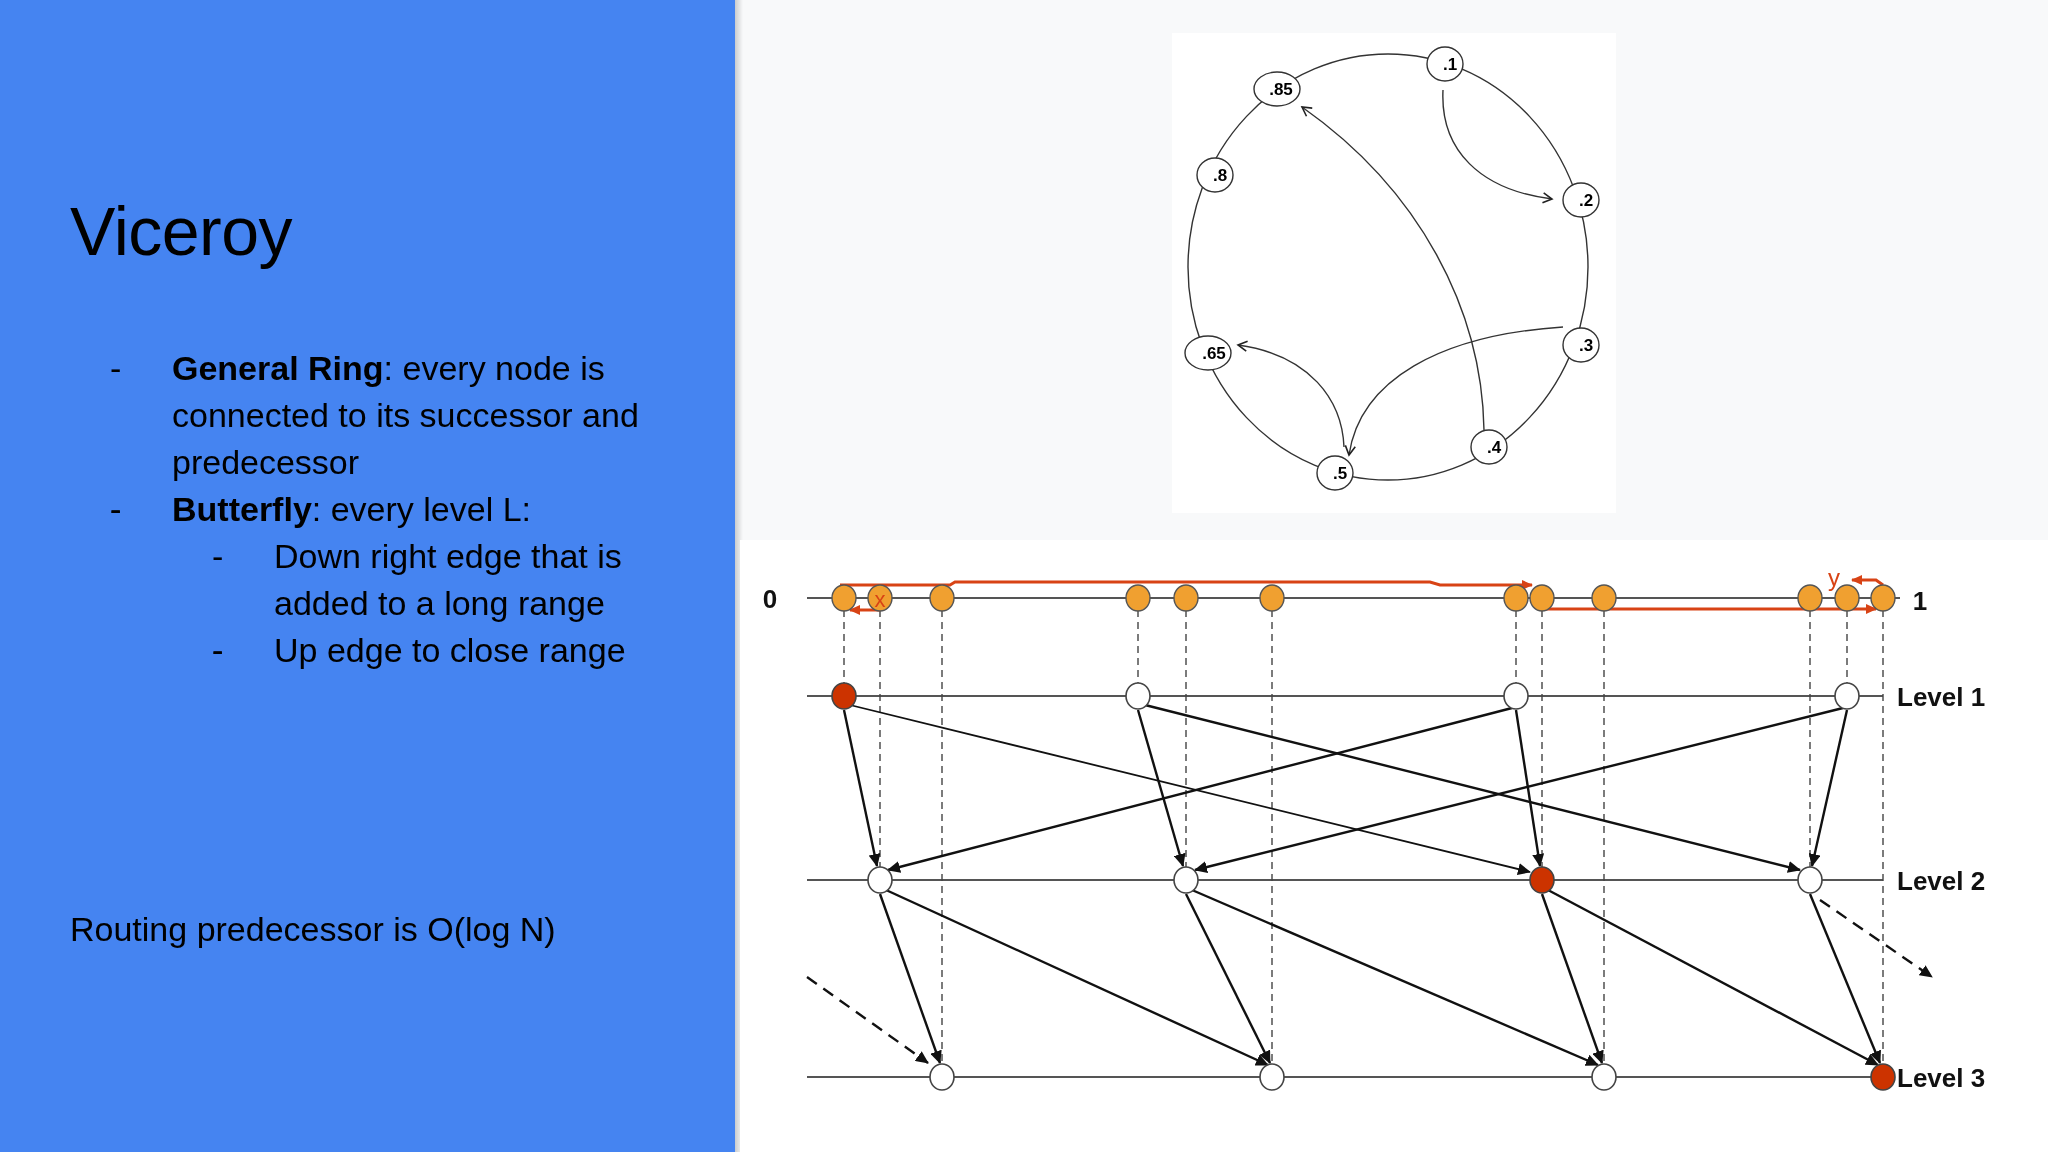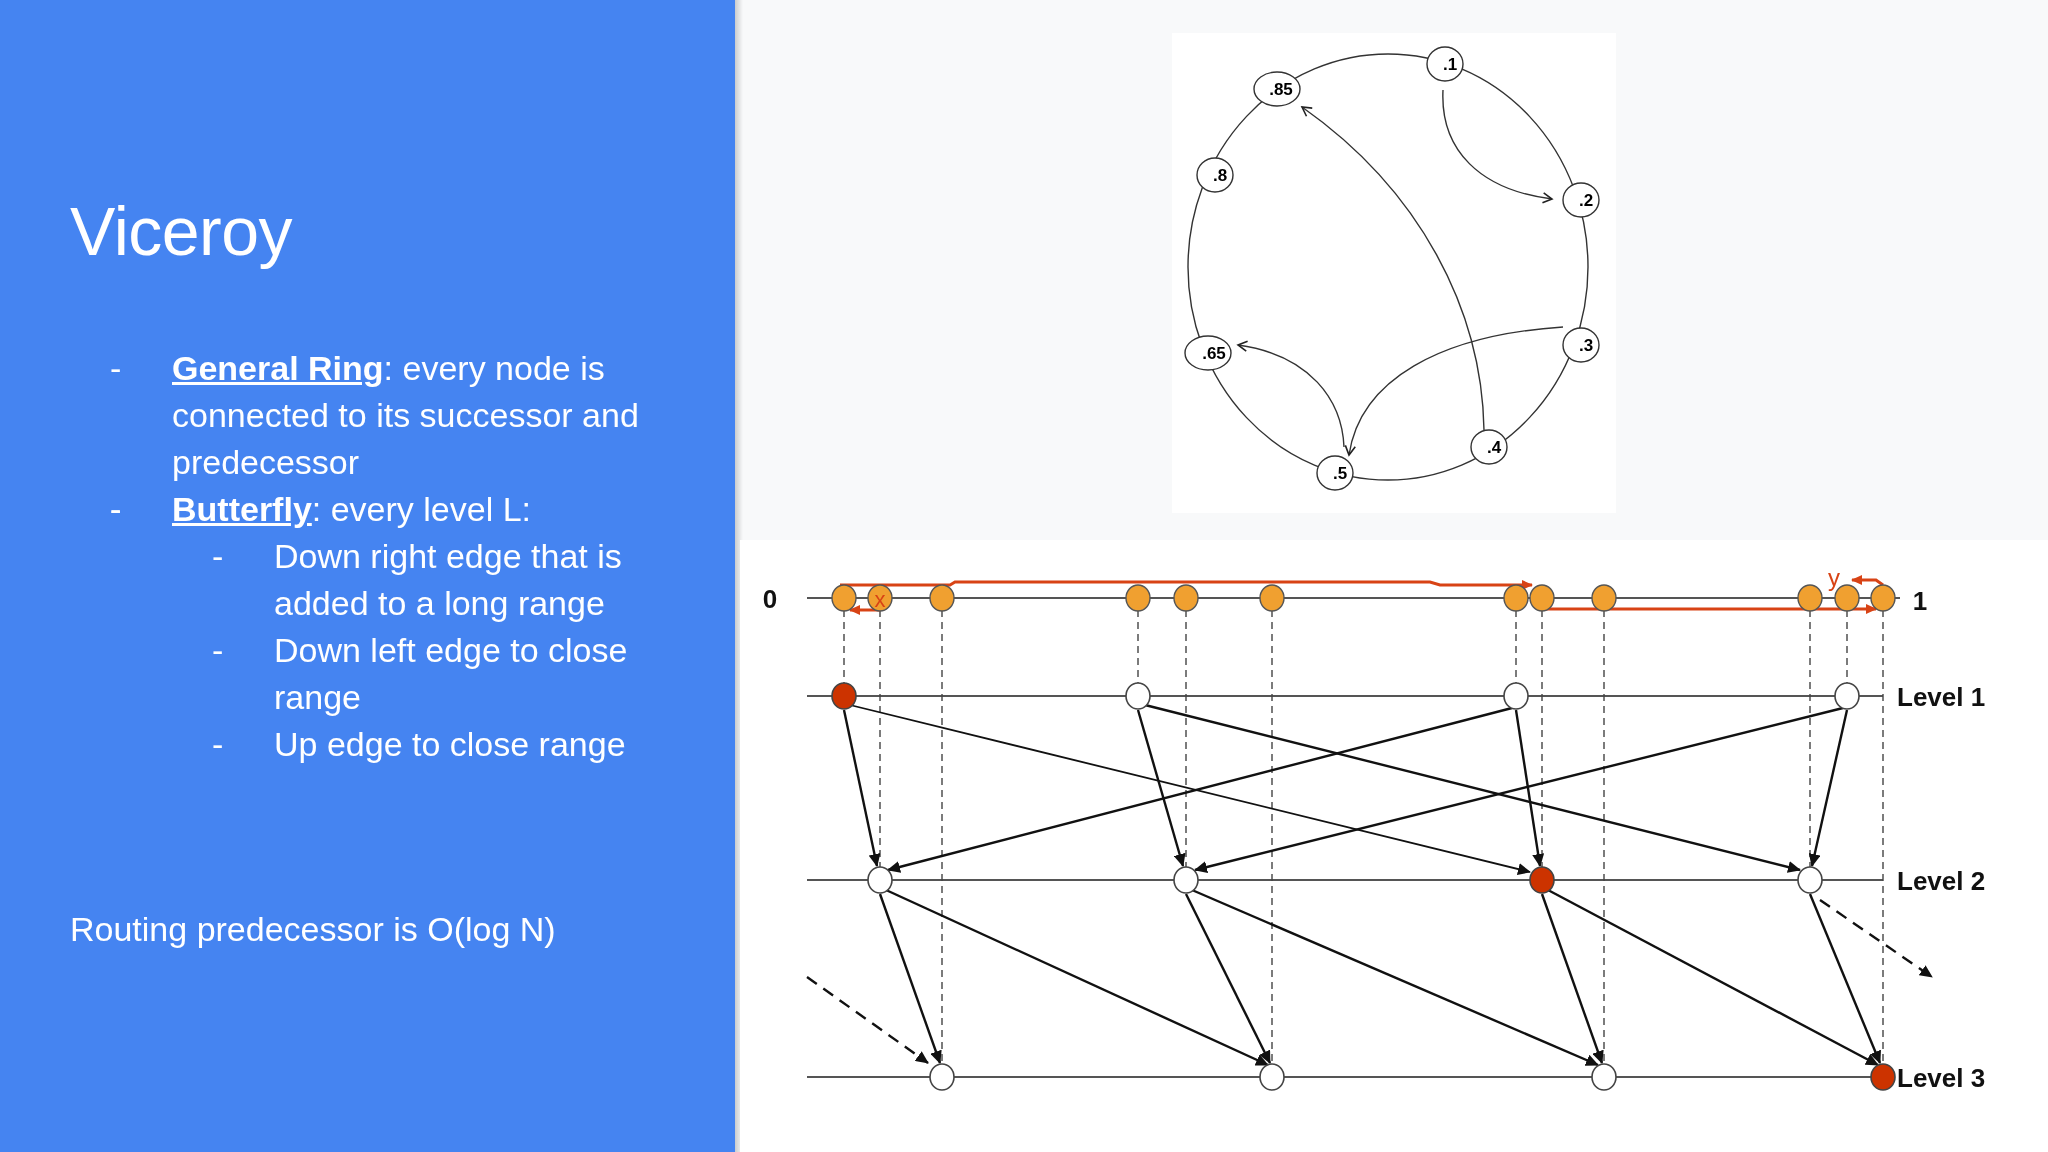--- a/index.html
+++ b/index.html
@@ -3,41 +3,41 @@
 <meta charset="utf-8">
 <style>
   html, body { margin: 0; padding: 0; }
   body {
     width: 2048px; height: 1152px; overflow: hidden; position: relative;
     background: #f8f9fa;
     font-family: "Liberation Sans", "DejaVu Sans", sans-serif;
   }
   .left-panel {
     position: absolute; left: 0; top: 0; width: 735px; height: 1152px;
-    background: #4584f1; color: #ffffff;
+    background: #4584f1; color: #000000;
   }
   .left-shadow {
     position: absolute; left: 735px; top: 0; width: 8px; height: 1152px;
     background: linear-gradient(to right, rgba(0,0,0,0.18), rgba(0,0,0,0));
   }
   .title {
     position: absolute; left: 70px; top: 192px;
     font-size: 68px; font-weight: normal; letter-spacing: -0.5px;
     margin: 0;
   }
   .bullets { position: absolute; left: 0; top: 345px; width: 735px; }
   .bullet {
     position: relative; font-size: 34px; line-height: 47px;
   }
   .bullet .dash { position: absolute; }
   .bullet.l1 .dash { left: 110px; }
   .bullet.l1 .text { margin-left: 172px; display: block; width: 520px; }
   .bullet.l2 .dash { left: 212px; }
   .bullet.l2 .text { margin-left: 274px; display: block; width: 400px; }
-  .bullet b { font-weight: bold; text-decoration: underline; }
+  .bullet b { font-weight: bold; }
   .footer-note {
     position: absolute; left: 70px; top: 906px; font-size: 34px; line-height: 47px;
   }
   .ring-box {
     position: absolute; left: 1172px; top: 33px; width: 444px; height: 480px;
     background: #ffffff;
   }
   .butterfly-box {
     position: absolute; left: 740px; top: 540px; width: 1308px; height: 612px;
     background: #ffffff;
@@ -61,21 +61,20 @@
     <div class="bullet l1">
       <span class="dash">-</span>
       <span class="text"><b>Butterfly</b><span>: every level L:</span></span>
     </div>
     <div class="bullet l2">
       <span class="dash">-</span>
       <span class="text">Down right edge that is added to a long range</span>
     </div>
     <div class="bullet l2">
       <span class="dash">-</span>
-      <span class="text">Down left edge to close range</span>
     </div>
     <div class="bullet l2">
       <span class="dash">-</span>
       <span class="text">Up edge to close range</span>
     </div>
   </div>
 
   <div class="footer-note">Routing predecessor is O(log N)</div>
 </div>
 <div class="left-shadow"></div>

